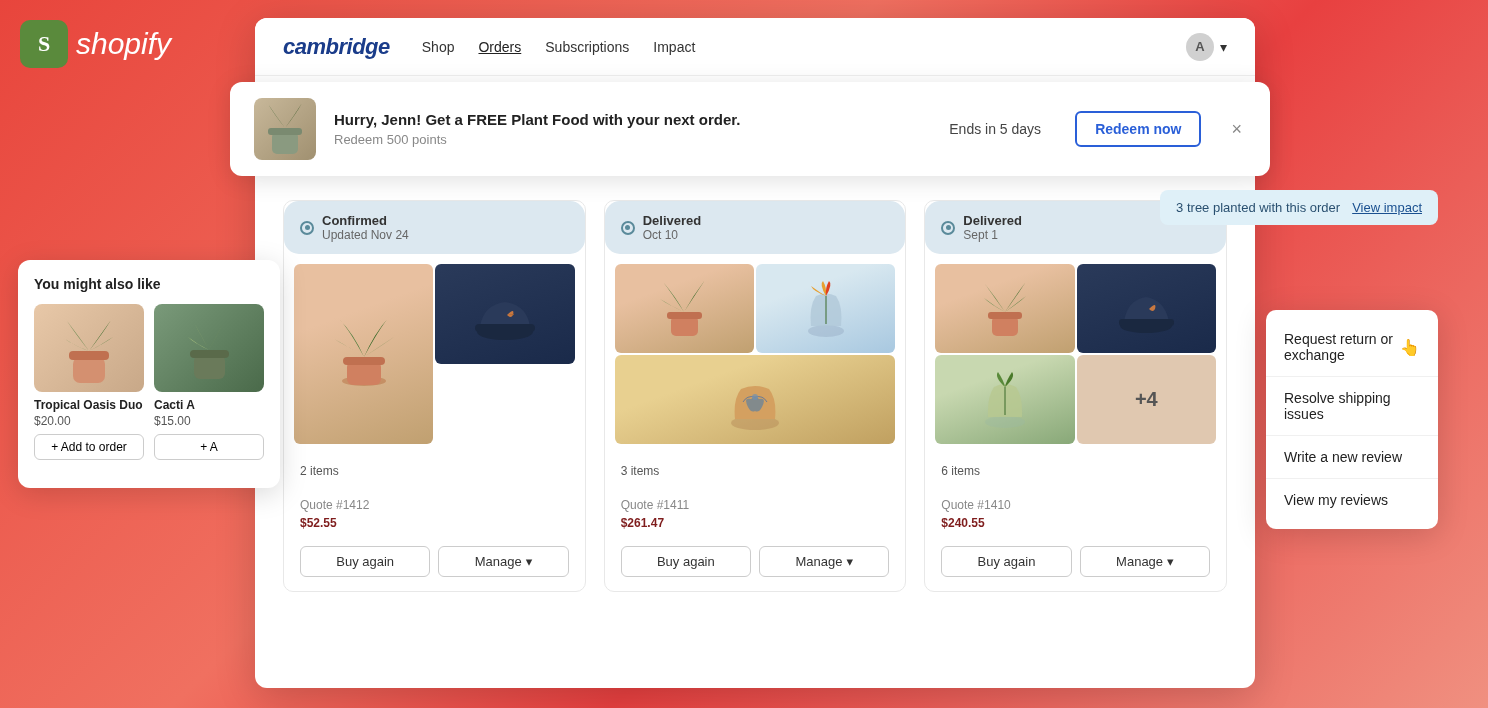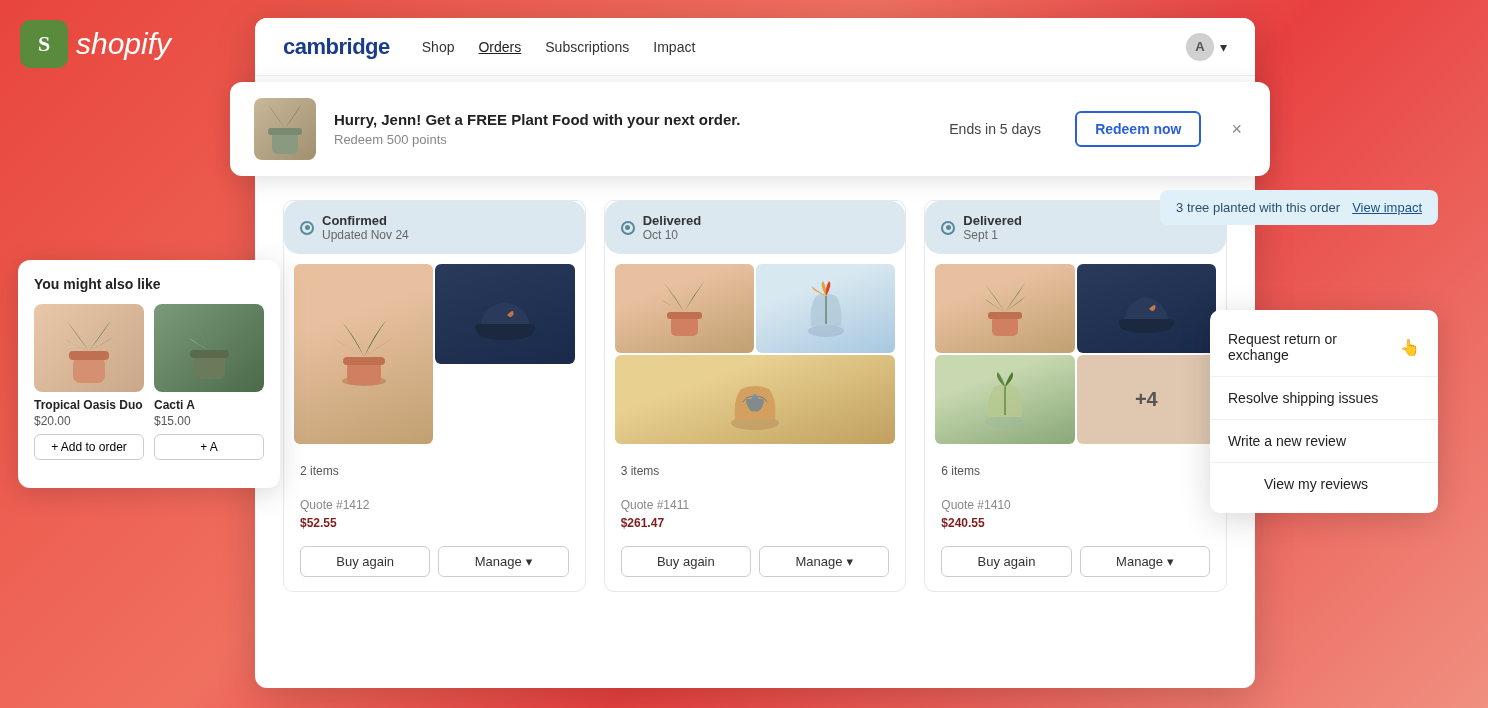--- a/index.html
+++ b/index.html
@@ -70,20 +70,21 @@
       height: 58px;
       border-bottom: 1px solid #eee;
       background: white;
     }
     .brand-name {
       font-size: 22px;
       font-weight: 700;
       color: #1a3c8a;
       margin-right: 32px;
       letter-spacing: -0.5px;
+      font-style: italic;
     }
     .nav-links {
       display: flex;
       gap: 24px;
       align-items: center;
       flex: 1;
     }
     .nav-link {
       font-size: 14px;
       color: #333;
@@ -375,37 +376,36 @@
       align-items: center;
       justify-content: center;
       gap: 4px;
     }
 
     
     .context-menu {
       position: absolute;
       right: 50px;
       top: 310px;
-      width: 228px;
+      width: 172px;
       background: white;
       border-radius: 10px;
       box-shadow: 0 6px 32px rgba(0,0,0,0.16);
       padding: 8px 0;
       z-index: 20;
     }
     .context-menu-item {
       padding: 13px 18px;
       font-size: 14px;
       color: #222;
       cursor: pointer;
       border-bottom: 1px solid #f0f0f0;
     }
     .context-menu-item:last-child {
       border-bottom: none;
-      margin-left: 36px;
     }
     .menu-item-active {
       display: flex;
       align-items: center;
       justify-content: space-between;
     }
     .cursor-hand {
       font-size: 16px;
     }
 

